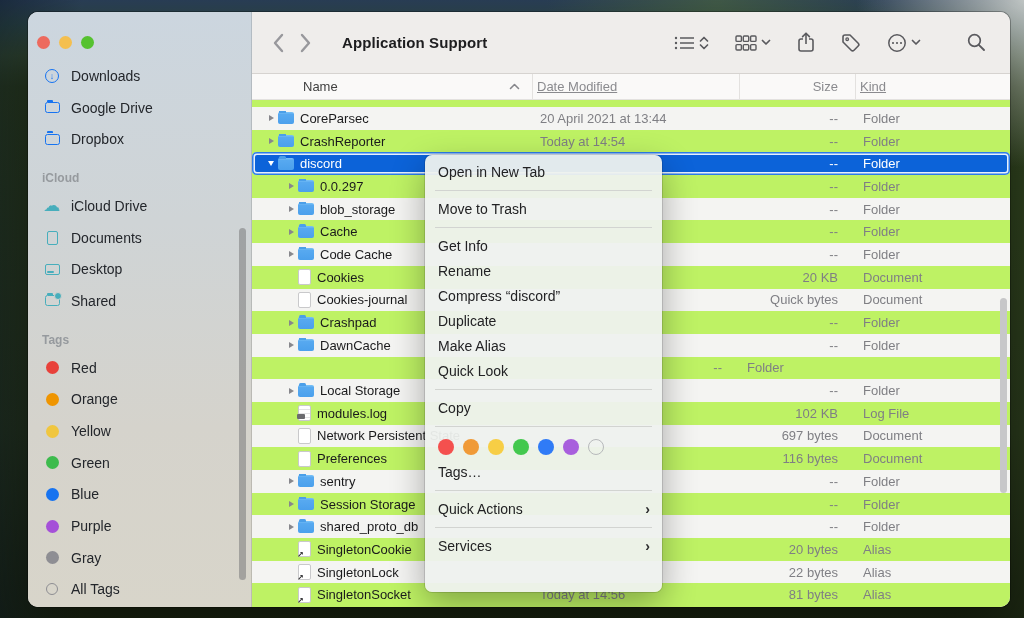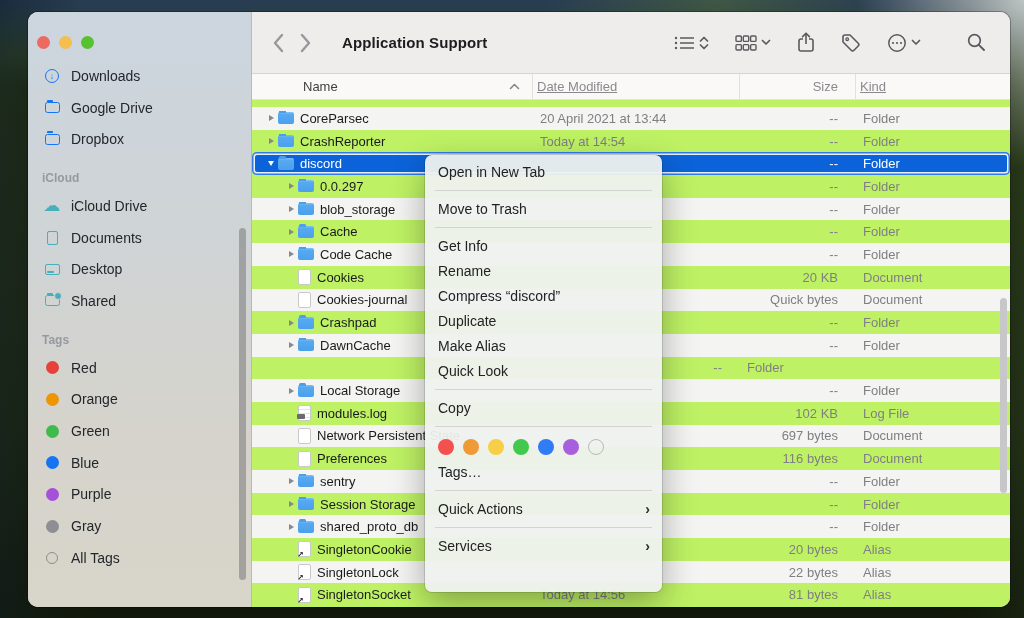--- a/index.html
+++ b/index.html
@@ -168,20 +168,26 @@
             <div class="side-ic" style="color: rgb(232, 65, 58);">
               <div class="si-tagdot" style="background: rgb(232, 65, 58);"></div>
             </div>
             <div>Red</div>
           </div>
           <div class="side-item">
             <div class="side-ic" style="color: rgb(239, 149, 1);">
               <div class="si-tagdot" style="background: rgb(239, 149, 1);"></div>
             </div>
             <div>Orange</div>
+          </div>
+          <div class="side-item">
+            <div class="side-ic" style="color: rgb(240, 198, 63);">
+              <div class="si-tagdot" style="background: rgb(240, 198, 63);"></div>
+            </div>
+            <div>Yellow</div>
           </div>
           <div class="side-item">
             <div class="side-ic" style="color: rgb(61, 187, 77);">
               <div class="si-tagdot" style="background: rgb(61, 187, 77);"></div>
             </div>
             <div>Green</div>
           </div>
           <div class="side-item">
             <div class="side-ic" style="color: rgb(23, 115, 240);">
               <div class="si-tagdot" style="background: rgb(23, 115, 240);"></div>

